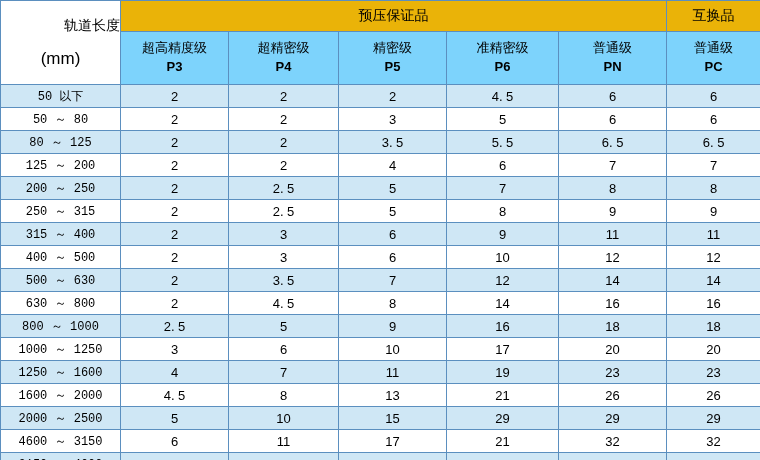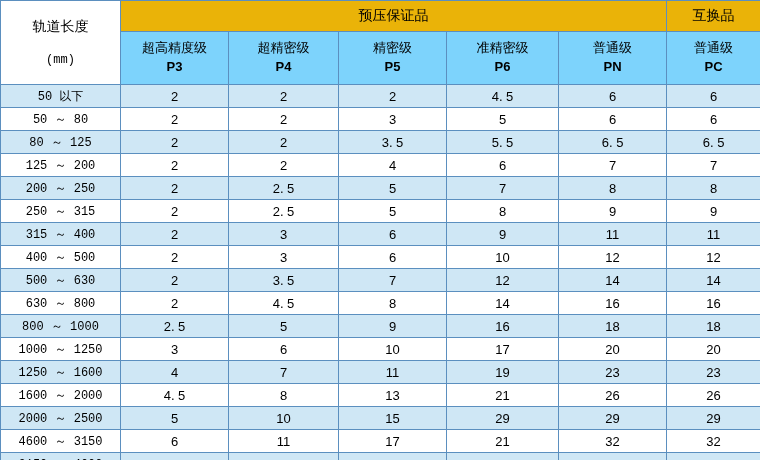--- a/index.html
+++ b/index.html
@@ -72,26 +72,26 @@
     font-size: 13px;
     line-height: 1.45;
     height: 52px;
     background: #7dd3fc;
   }
   .hdr-left {
     font-size: 14px;
     background: #ffffff;
   }
   .hdr-left .unit {
-    font-size: 12px;
-    font-family: Liberation Mono, monospace;
+    font-size: 17px;
   }
   .hdr-left-line1 {
     display: block;
     margin-bottom: 14px;
+    text-align: right;
   }
   .hdr-col .lvl {
     display: block;
   }
   .hdr-col .code {
     display: block;
     font-weight: bold;
   }
   
   tbody tr {

